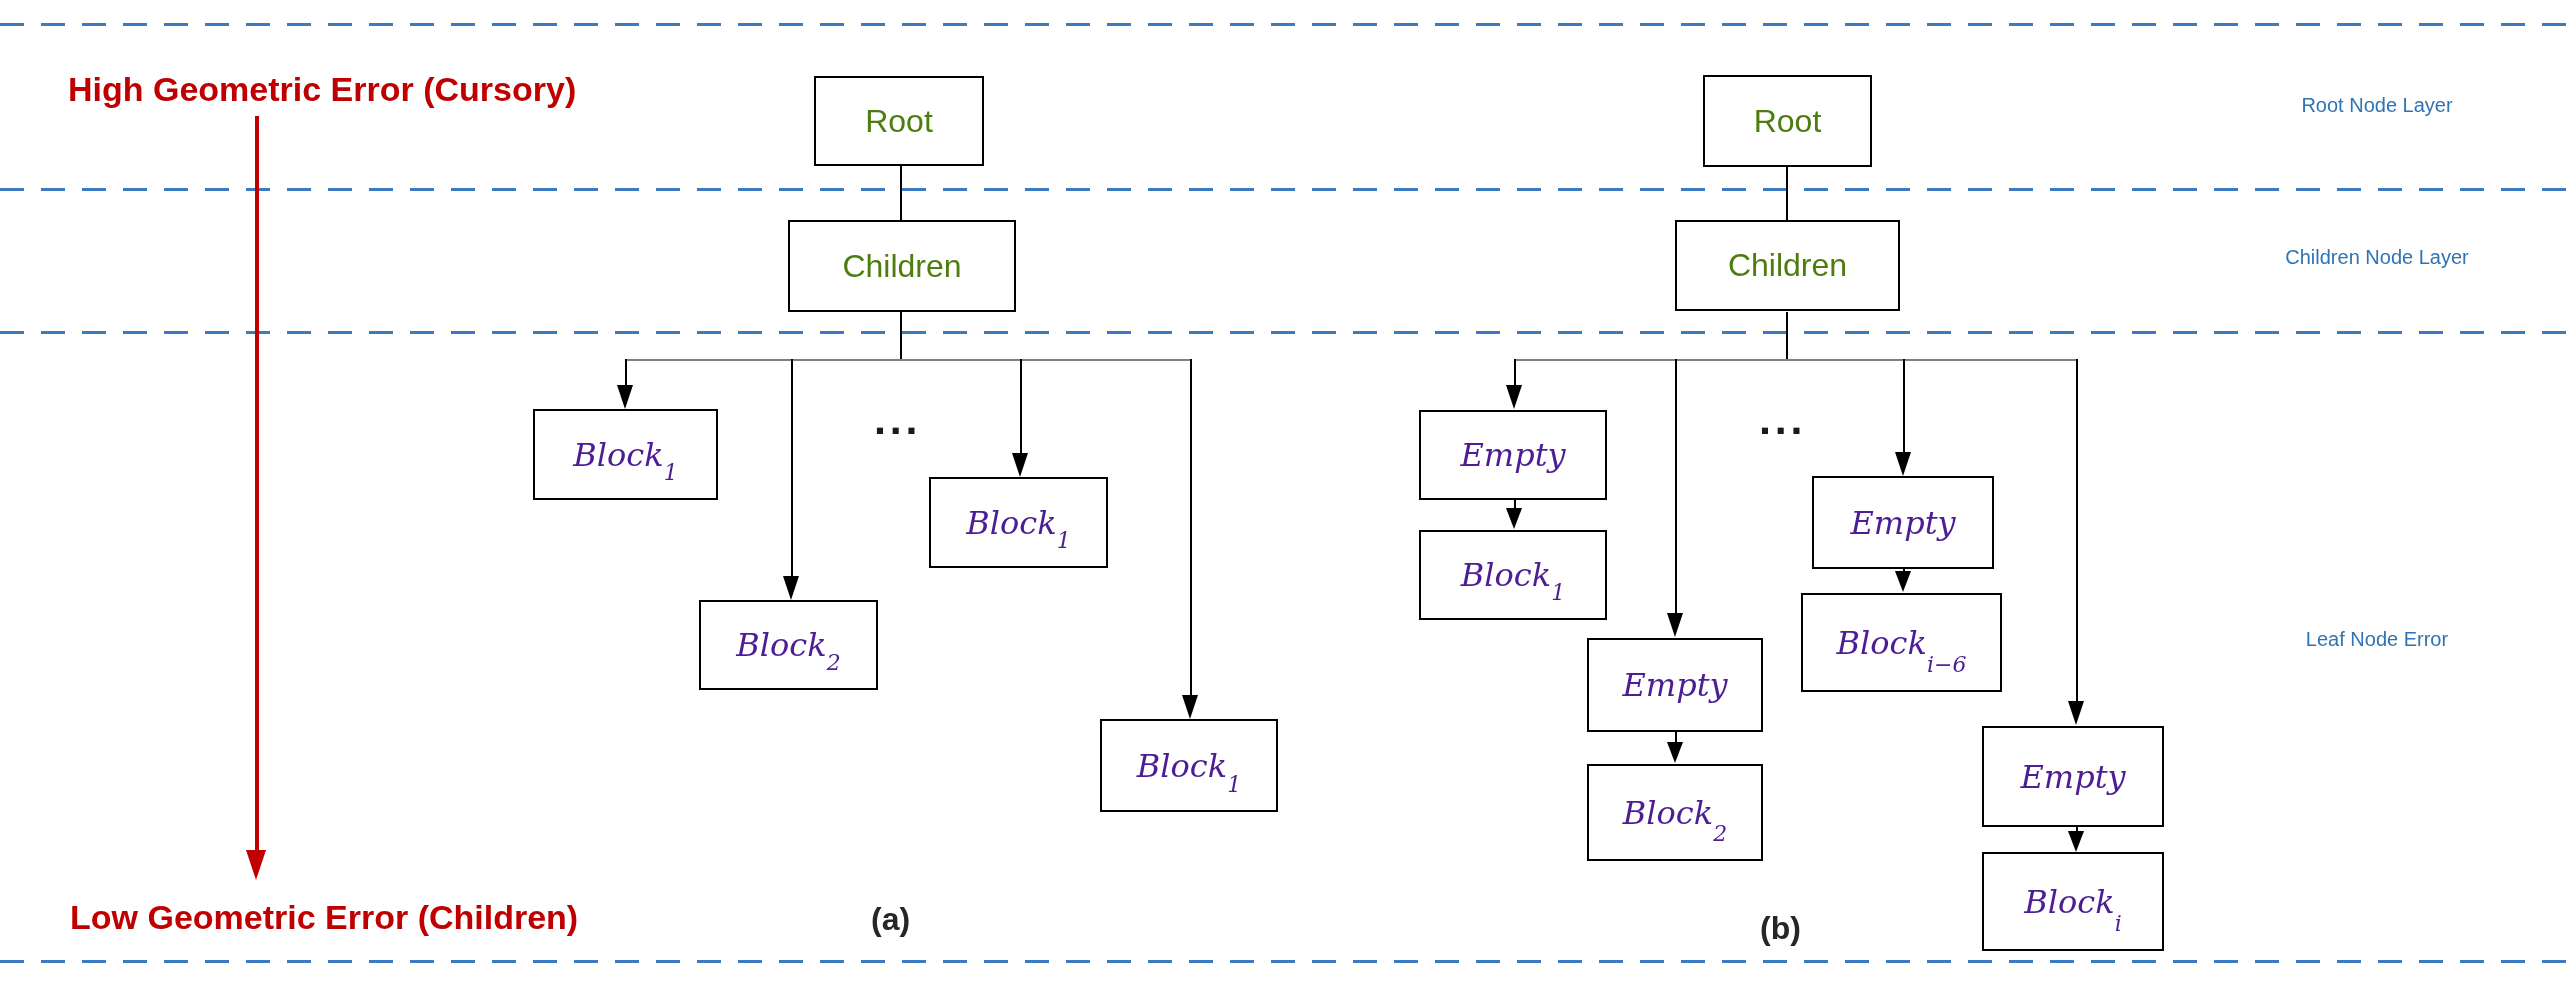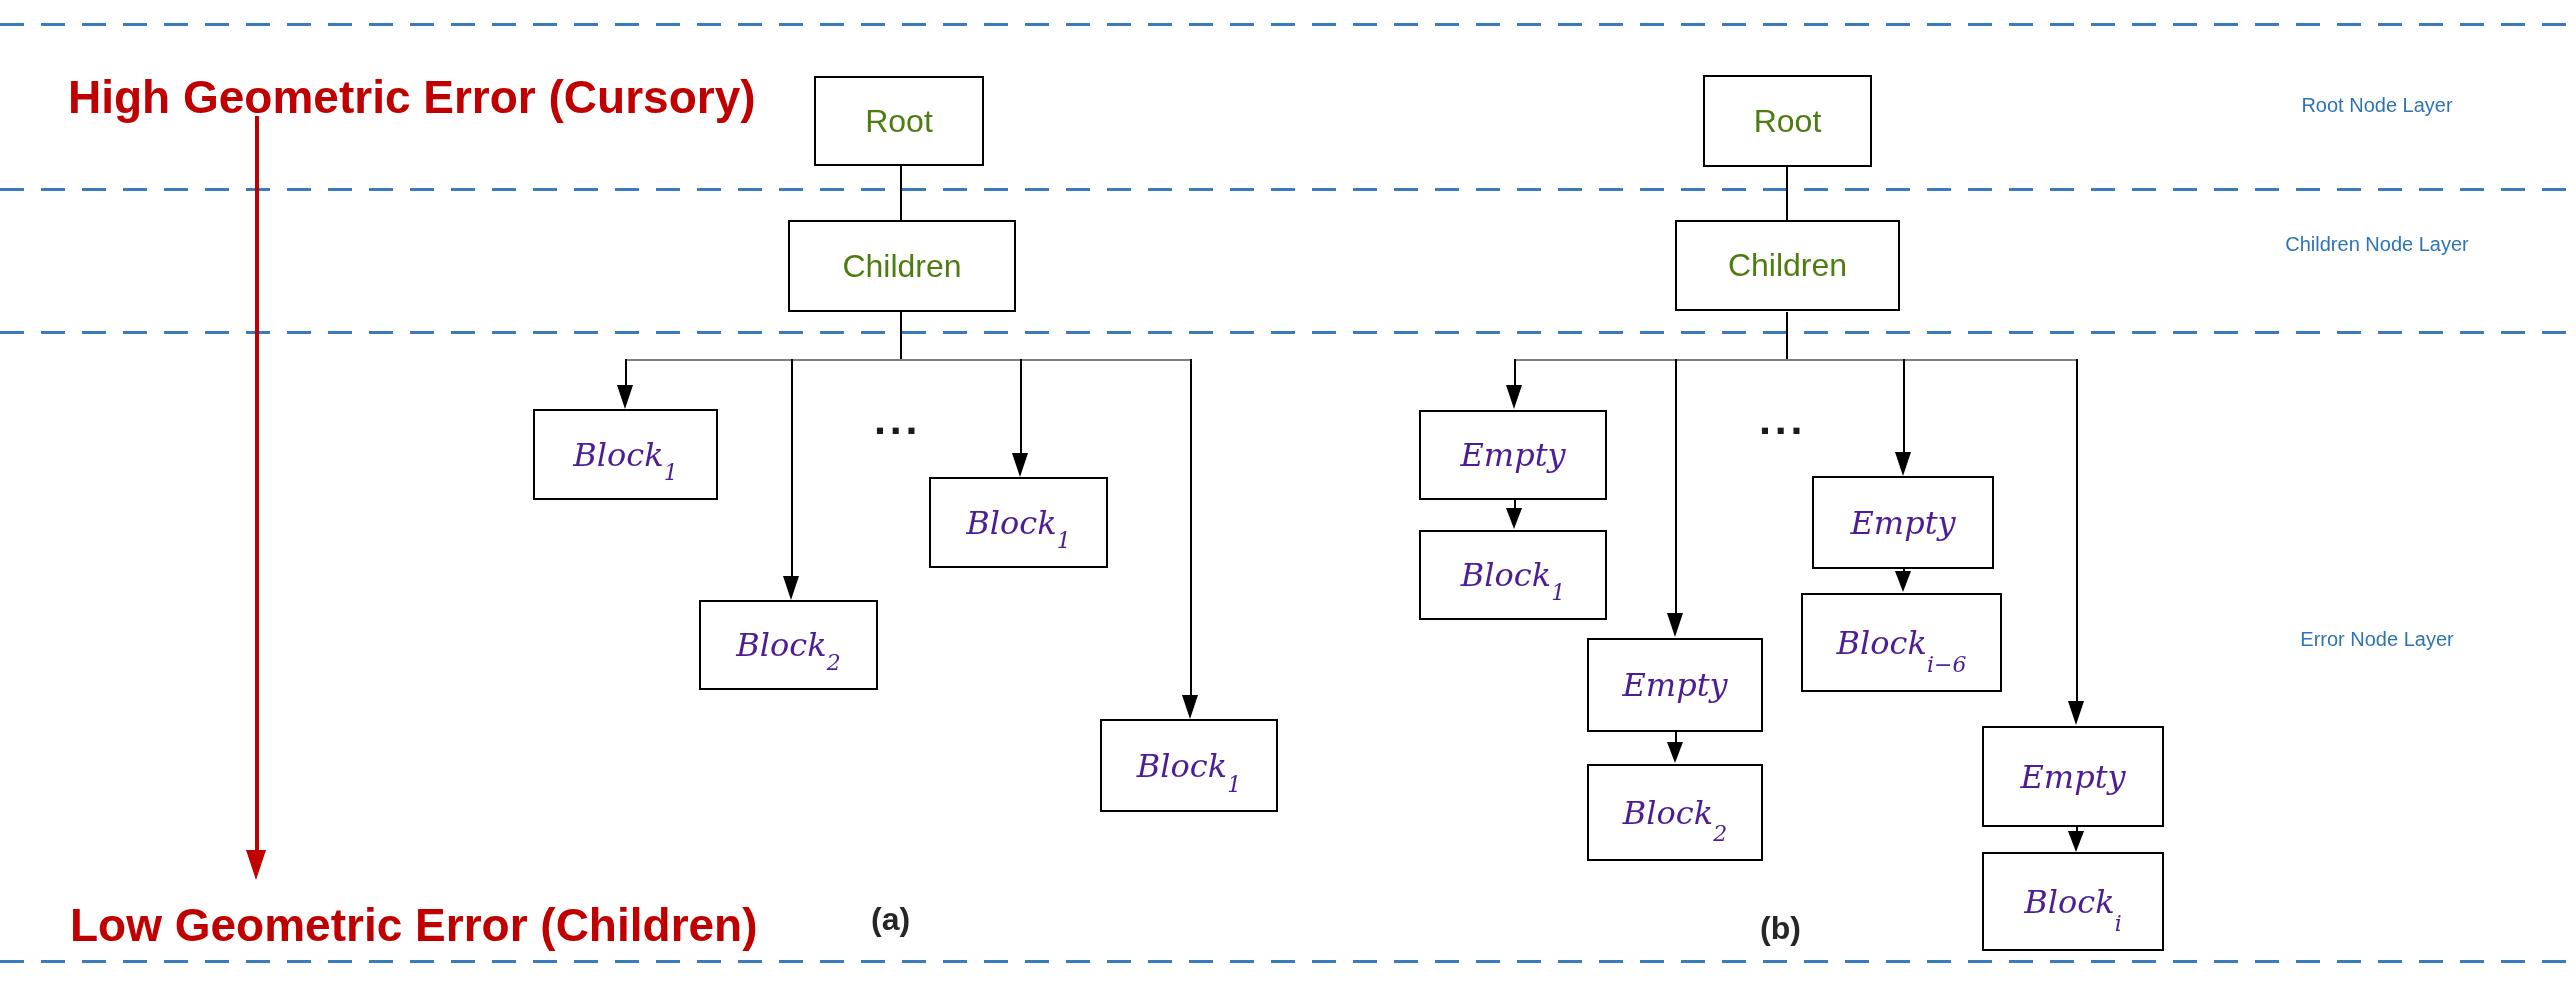--- a/index.html
+++ b/index.html
@@ -2,21 +2,21 @@
 <html style="font-size:12px"><head>
 <meta charset="utf-8">
 <style>
   html,body{margin:0;padding:0;background:#ffffff;}
   .canvas{position:relative;width:2576px;height:983px;background:#ffffff;overflow:hidden;
           font-family:"Liberation Sans",sans-serif;}
   
   .dash{position:absolute;left:0;width:2576px;height:3px;
         background:repeating-linear-gradient(90deg,#3a7bbe 0 24px,transparent 24px 41px);}
   
-  .red-text{position:absolute;color:#C00000;font-weight:bold;font-size:46px;white-space:nowrap;}
+  .red-text{position:absolute;color:#C00000;font-weight:bold;font-size:34px;white-space:nowrap;}
   .red-line{position:absolute;width:3.8px;background:#C00000;}
   .red-ah{position:absolute;width:0;height:0;border-left:10.6px solid transparent;
           border-right:10.6px solid transparent;border-top:30px solid #C00000;}
   
   .blue-text{position:absolute;color:#2E74B5;font-size:20px;white-space:nowrap;width:350px;text-align:center;}
   
   .node{position:absolute;border:2.3px solid #000;background:#fff;display:flex;
         align-items:center;justify-content:center;box-sizing:border-box;}
   .node-sans{color:#4d7c0f;font-size:32px;}
   .node-math{font-family:"DejaVu Serif",serif;font-style:italic;color:#4c1d95;font-size:32px;}
@@ -42,22 +42,22 @@
   <div class="dash" style="top:188px"></div>
   <div class="dash" style="top:331px"></div>
   <div class="dash" style="top:960px"></div>
 
   <div class="red-text" style="left:68px;top:70px">High Geometric Error (Cursory)</div>
   <div class="red-line" style="left:255px;top:116px;height:736px"></div>
   <div class="red-ah" style="left:246px;top:850px"></div>
   <div class="red-text" style="left:70px;top:898px">Low Geometric Error (Children)</div>
 
   <div class="blue-text" style="left:2202px;top:94px">Root Node Layer</div>
-  <div class="blue-text" style="left:2202px;top:233px">Children Node Layer</div>
-  <div class="blue-text" style="left:2202px;top:628px">Error Node Layer</div>
+  <div class="blue-text" style="left:2202px;top:246px">Children Node Layer</div>
+  <div class="blue-text" style="left:2202px;top:628px">Leaf Node Error</div>
 
   <div class="node node-sans" style="left:814px;top:76px;width:170px;height:90px">
     <span>Root</span>
   </div>
   <div class="vline" style="left:900px;top:166px;height:54px"></div>
   <div class="node node-sans" style="left:788px;top:220px;width:228px;height:92px">
     <span>Children</span>
   </div>
   <div class="vline" style="left:900px;top:312px;height:47px"></div>
   <div class="hline" style="left:625px;top:359px;width:567px"></div>

